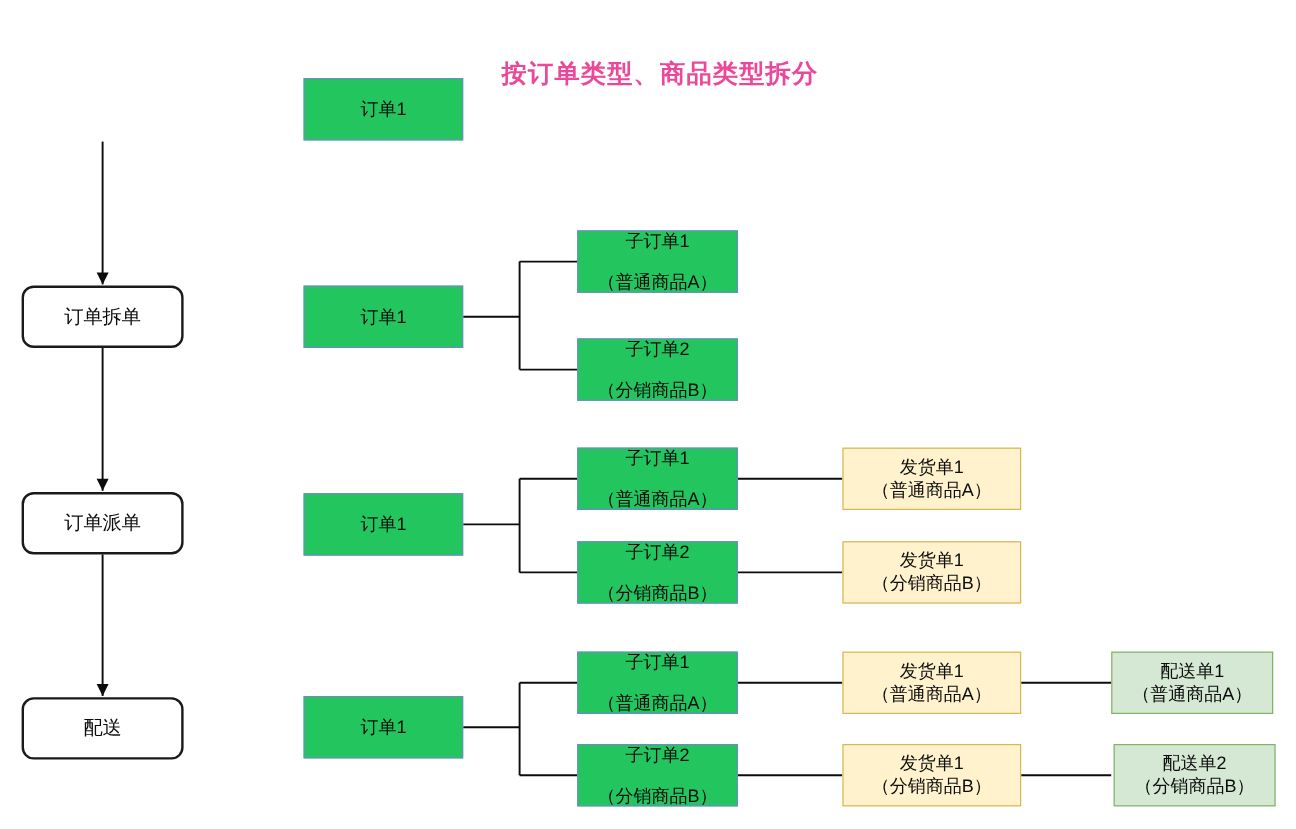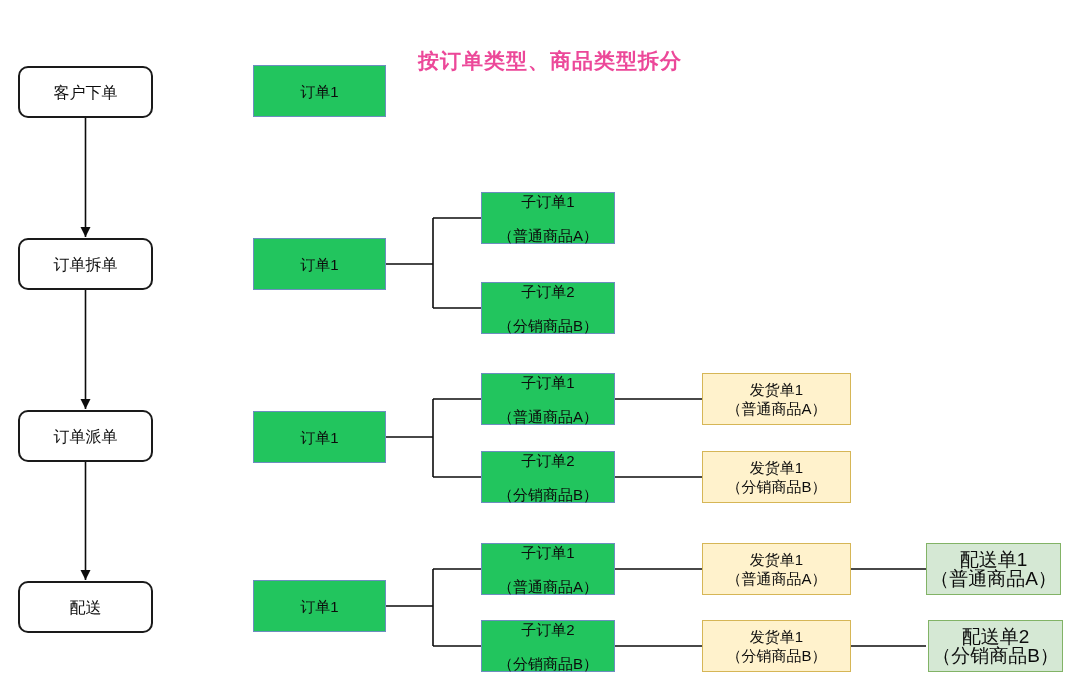--- a/index.html
+++ b/index.html
@@ -60,21 +60,21 @@
     height: 52px;
     background: #fff2cc;
     border: 1.6px solid #d6b656;
     font-size: 15px;
   }
   .green {
     width: 135px;
     height: 52px;
     background: #d5e8d4;
     border: 1.6px solid #82b366;
-    font-size: 19px;
+    font-size: 15px;
   }
 </style>
 </head>
 <body>
 
 <div class="canvas">
 
   <svg class="connectors" width="1080" height="691" viewBox="0 0 1080 691">
     <defs>
       <marker id="arrow" markerUnits="userSpaceOnUse" markerWidth="14" markerHeight="14" refX="12" refY="7" orient="auto">
@@ -88,23 +88,20 @@
 
     <path d="M386 264 H433 M433 218 V308 M433 218 H481 M433 308 H481" stroke="#0c0c0c" stroke-width="1.6" fill="none"></path>
 
     <path d="M386 437 H433 M433 399 V477 M433 399 H481 M433 477 H481 M615 399 H702 M615 477 H702" stroke="#0c0c0c" stroke-width="1.6" fill="none"></path>
 
     <path d="M386 606 H433 M433 569 V646 M433 569 H481 M433 646 H481 M615 569 H702 M615 646 H702 M837 569 H926 M837 646 H926" stroke="#0c0c0c" stroke-width="1.6" fill="none"></path>
   </svg>
 
   <div class="diagram-title">按订单类型、商品类型拆分</div>
 
-  <div class="box step" style="left:18px; top:66px;">
-    <span>客户下单</span>
-  </div>
   <div class="box step" style="left:18px; top:238px;text-align:right;">
     <span>订单拆单</span>
   </div>
   <div class="box step" style="left:18px; top:410px;">
     <span>订单派单</span>
   </div>
   <div class="box step" style="left:18px; top:581px;">
     <span>配送</span>
   </div>
 

